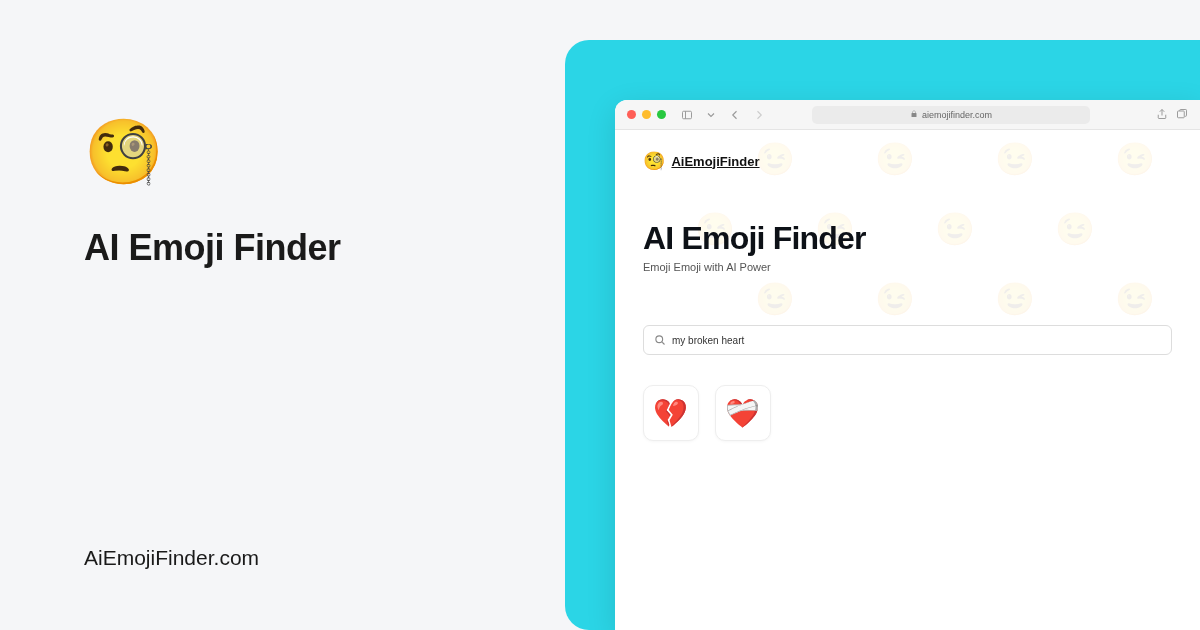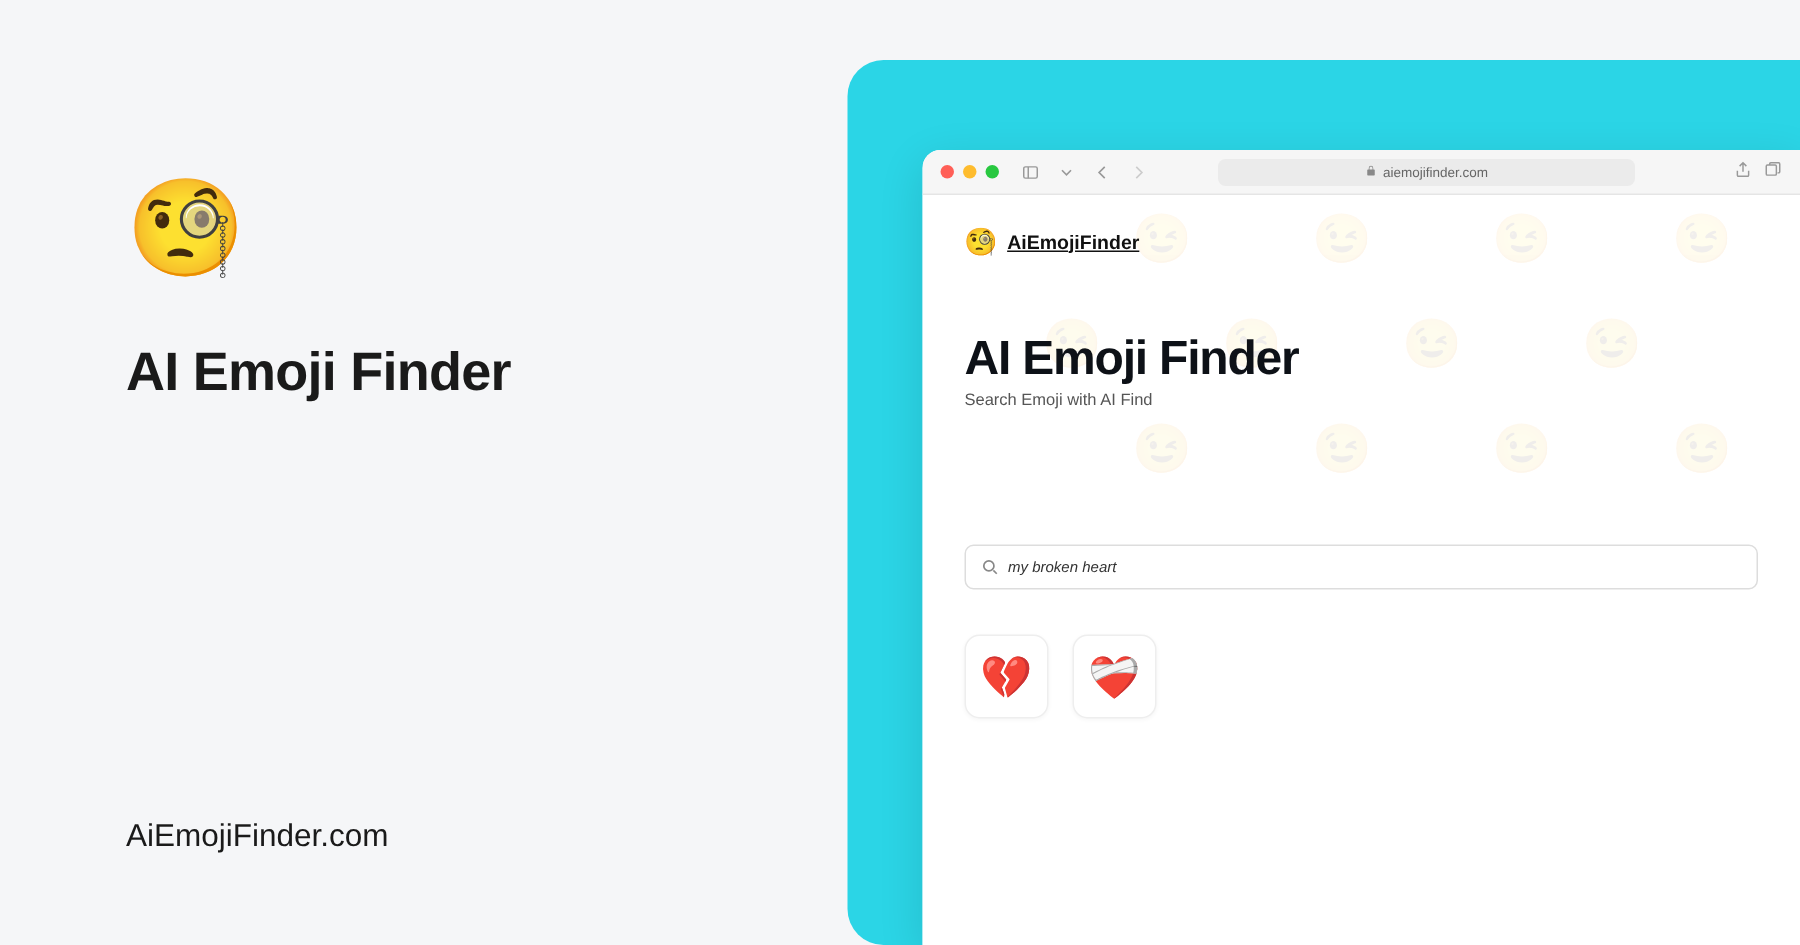--- a/index.html
+++ b/index.html
@@ -156,24 +156,23 @@
       font-weight: 800;
       color: #0d1117;
       letter-spacing: -0.8px;
     }
     .app-hero-sub {
       font-size: 11px;
       color: #555;
       margin-top: 4px;
     }
     .search-section {
-      margin-top: 90px;
+      margin-top: 52px;
       position: relative;
       z-index: 1;
-      font-style: italic;
     }
     .search-box {
       width: 100%;
       max-width: 540px;
       margin: 0 auto;
       height: 30px;
       border: 1px solid #ddd;
       border-radius: 6px;
       display: flex;
       align-items: center;
@@ -287,21 +286,21 @@
         <span class="bg-emoji" style="top:150px;left:500px">😉</span>
       </div>
 
       <div class="app-header">
         <span class="app-logo-emoji">🧐</span>
         <span class="app-logo-text">AiEmojiFinder</span>
       </div>
 
       <div class="app-hero">
         <div class="app-hero-title">AI Emoji Finder</div>
-        <div class="app-hero-sub">Search Emoji with AI Find</div>
+        <div class="app-hero-sub">Emoji Emoji with AI Power</div>
       </div>
 
       <div class="search-section">
         <div class="search-box">
           <svg viewBox="0 0 16 16" fill="none" stroke="#888" stroke-width="1.5">
               <circle cx="7" cy="7" r="4.5"></circle>
               <line x1="11" y1="11" x2="14" y2="14"></line>
             </svg>
           <span class="search-text">my broken heart</span>
         </div>

